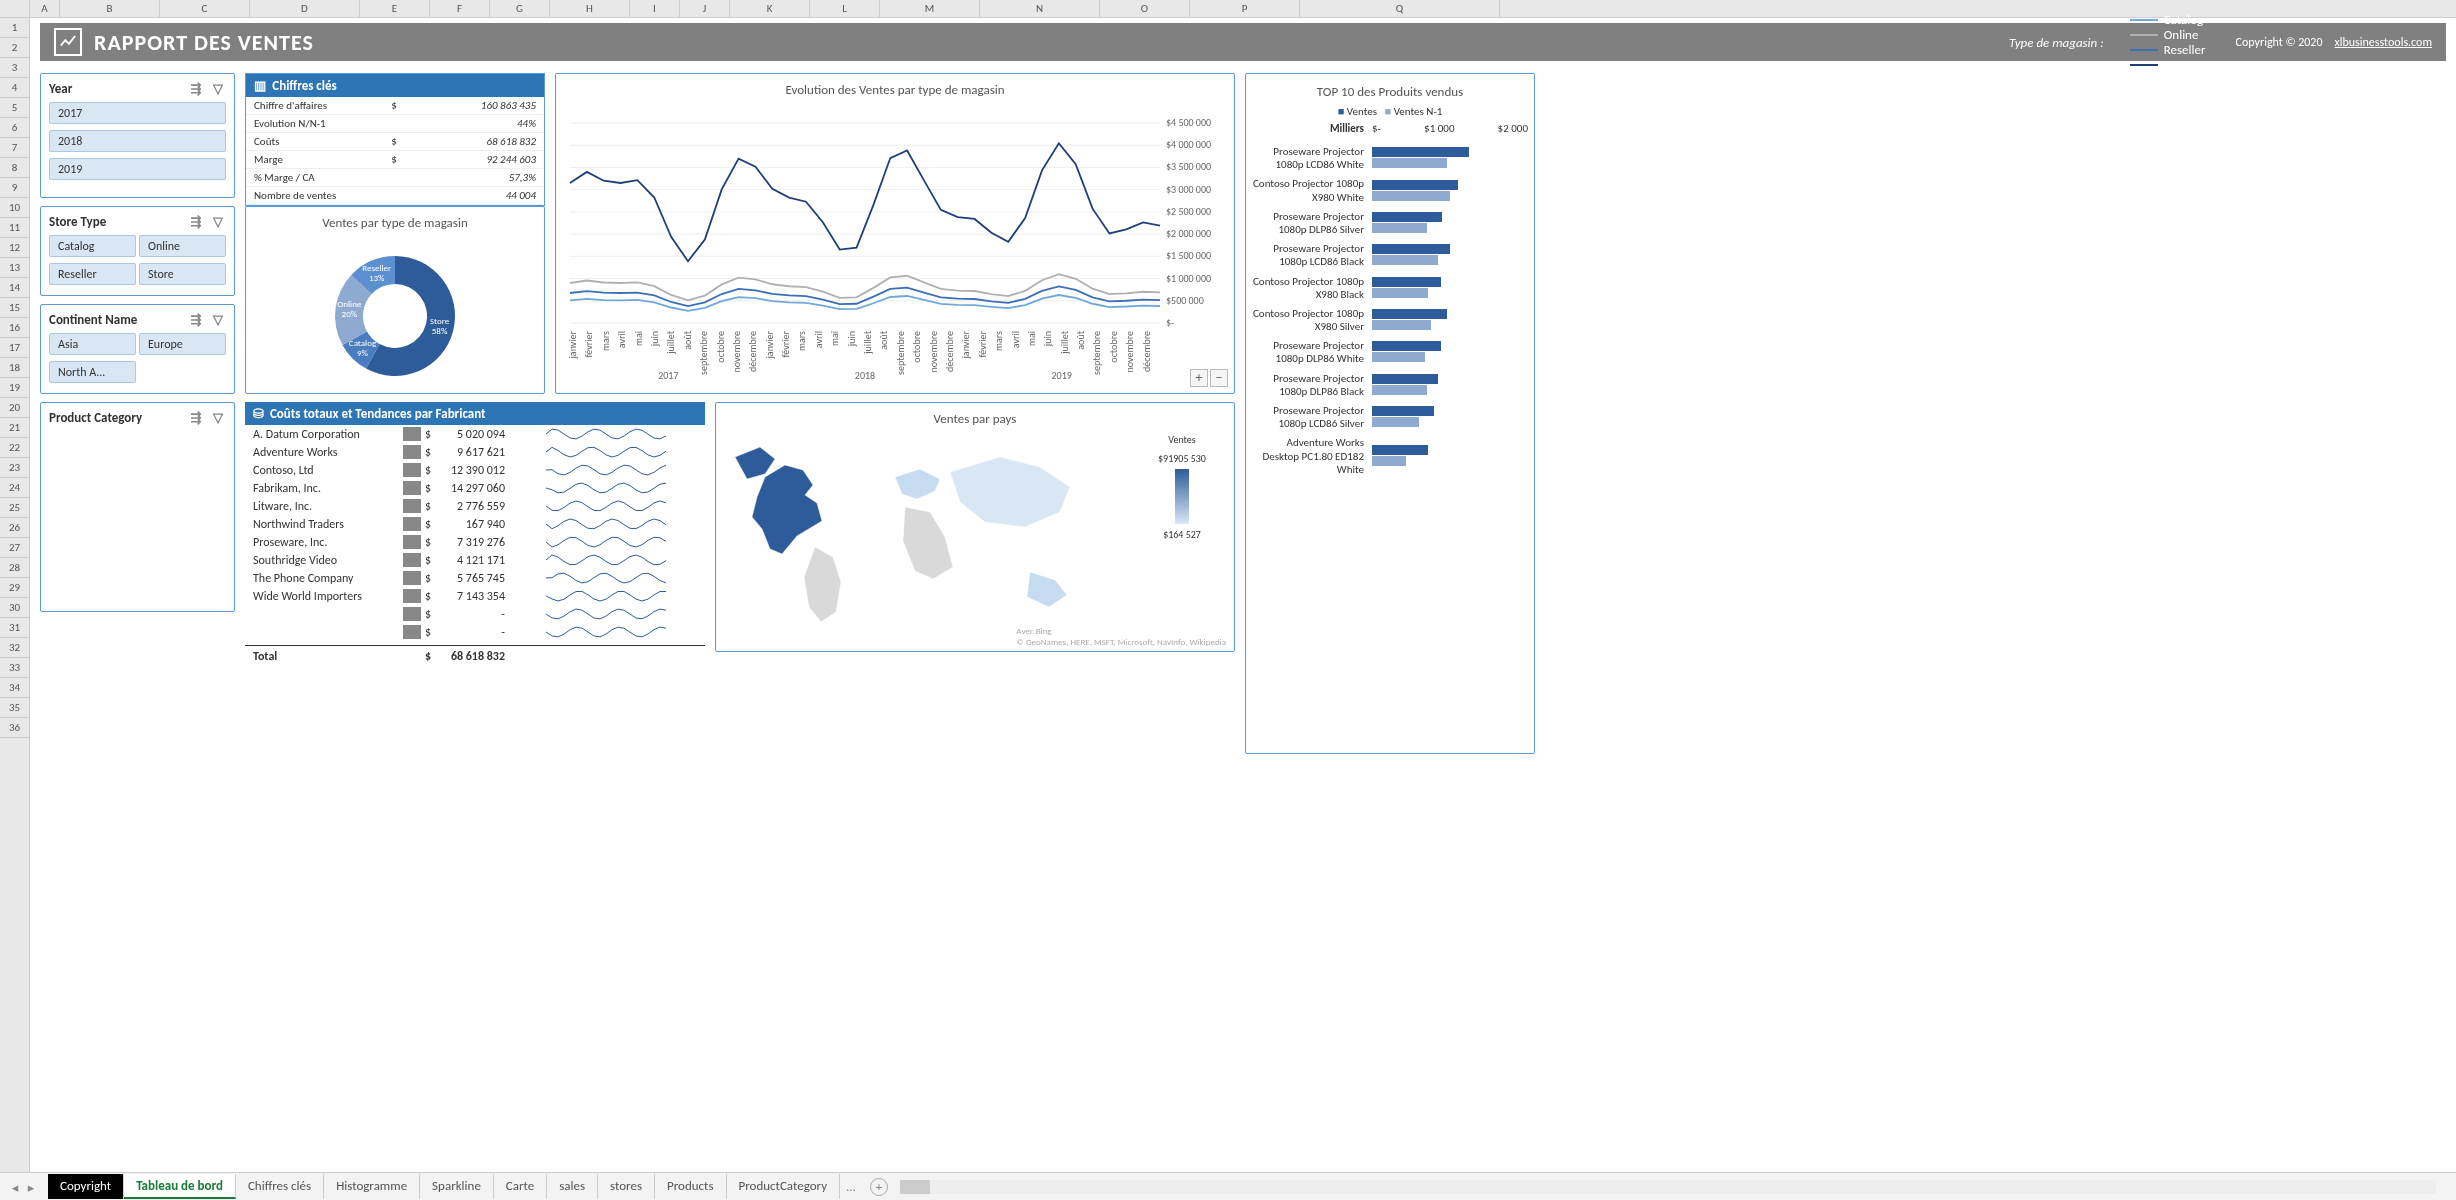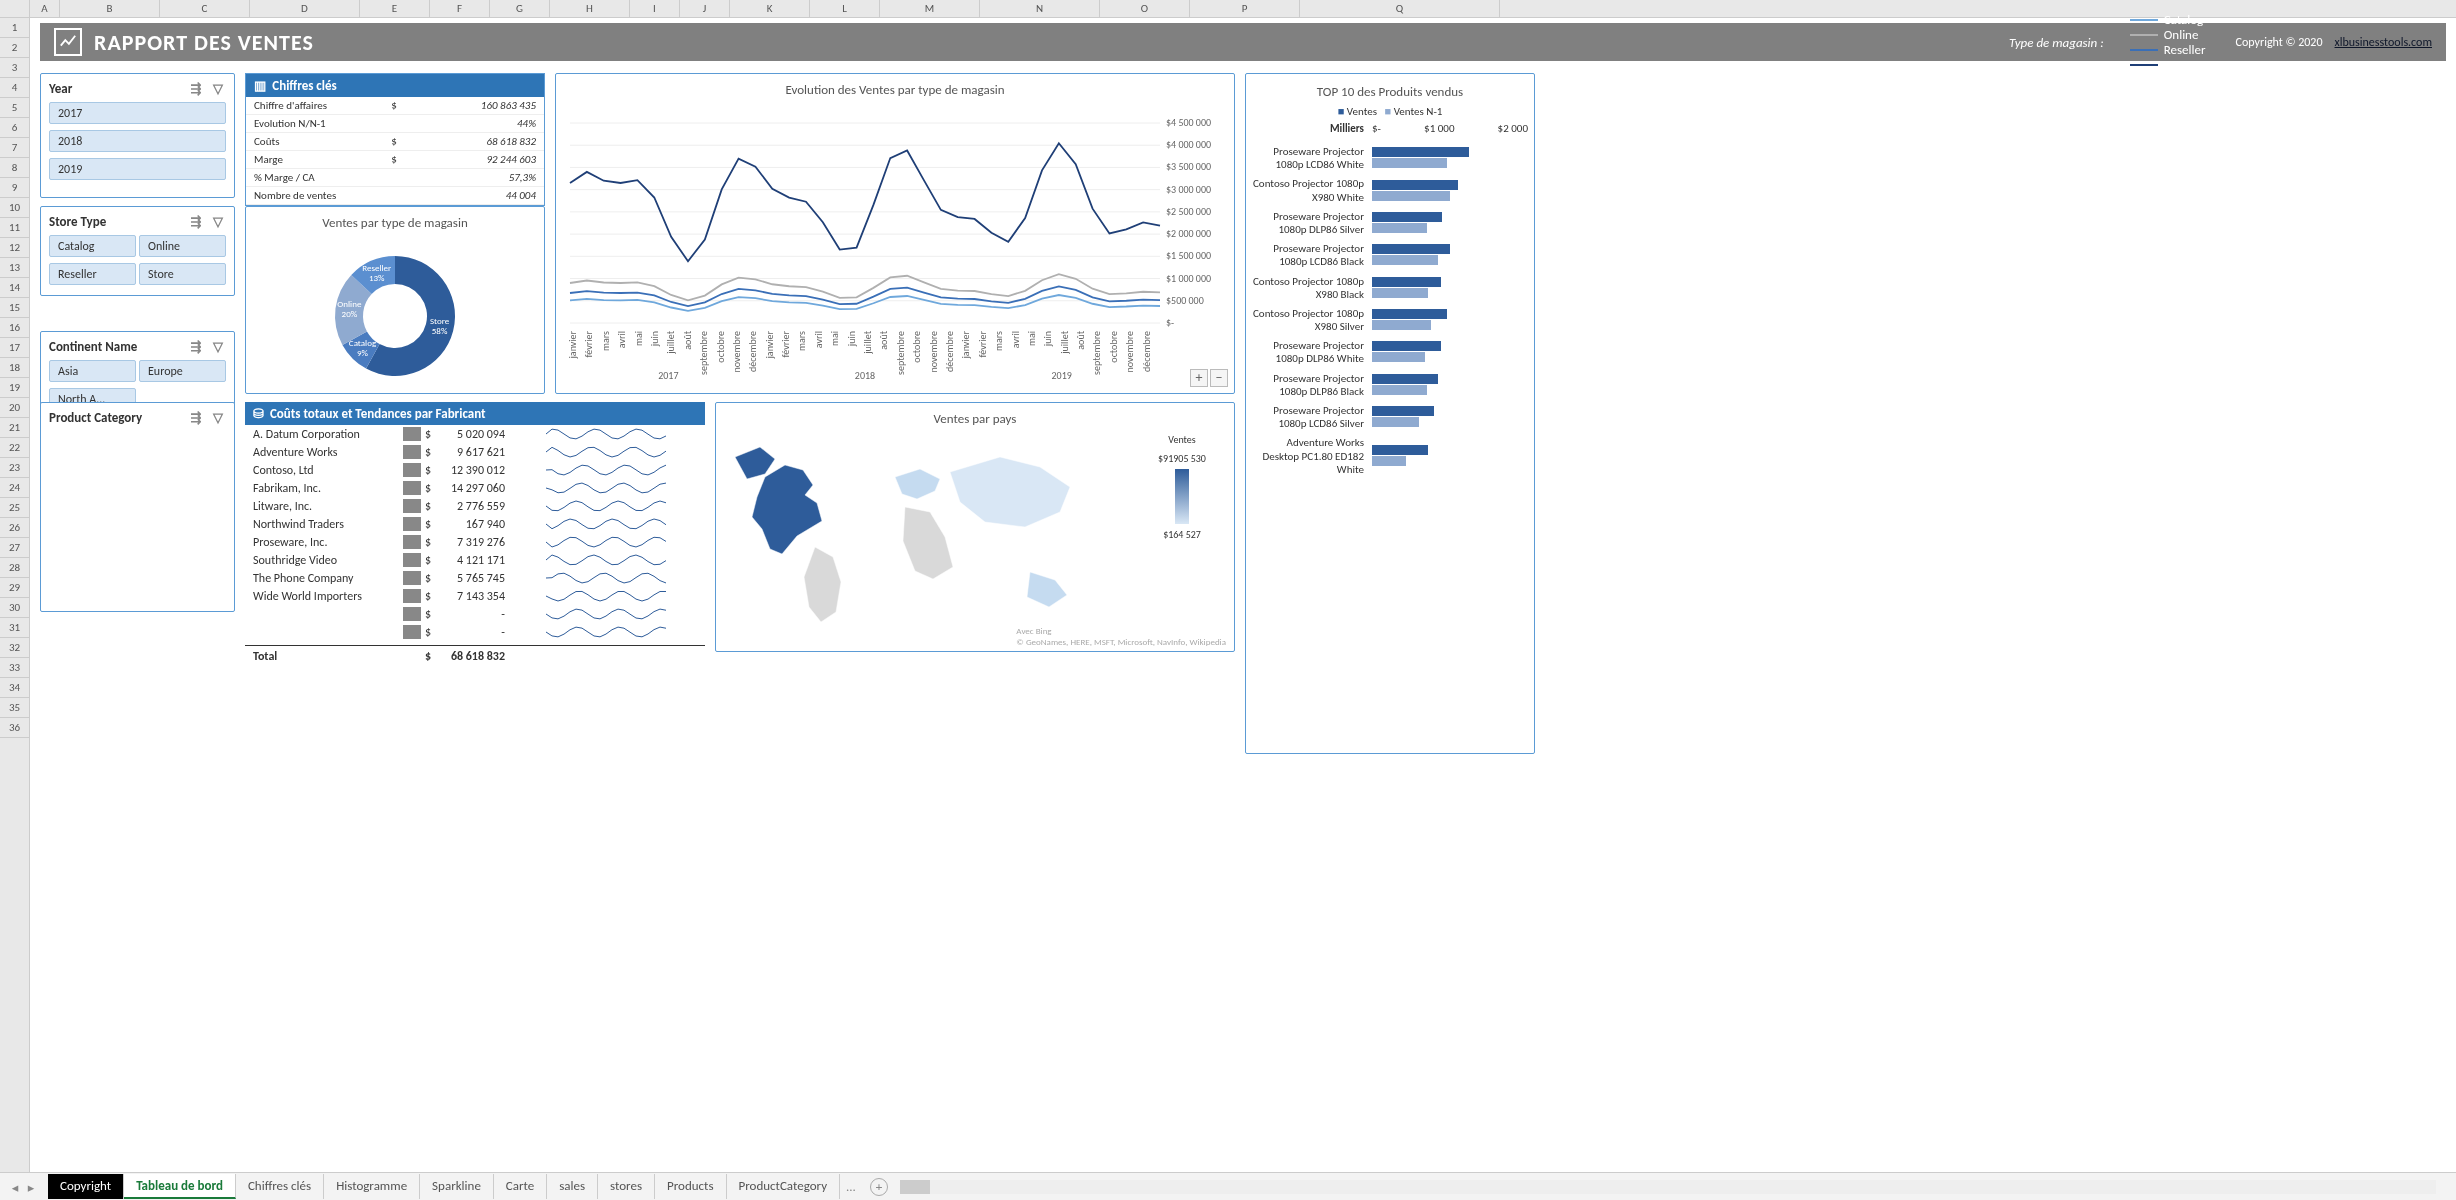--- a/index.html
+++ b/index.html
@@ -18,21 +18,21 @@
 
 .banner { position:absolute; top:5px; left:10px; right:10px; height:38px; background:#808080; color:#fff; display:flex; align-items:center; padding:0 14px; }
 .banner .logo { width:28px; height:28px; border:2px solid #fff; display:flex; align-items:center; justify-content:center; margin-right:12px; }
 .banner .logo svg { width:18px; height:18px; }
 .banner h1 { font-size:22px; font-weight:bold; letter-spacing:1px; }
 .banner .legend { margin-left:auto; display:flex; align-items:center; gap:18px; font-size:13px; }
 .banner .legend .lbl { font-style:italic; margin-right:8px; }
 .banner .leg-item { display:flex; align-items:center; gap:6px; }
 .banner .leg-item .line { width:28px; height:2px; }
 .banner .copy { margin-left:30px; font-size:12px; }
-.banner a { color:#0f172a; margin-left:12px; }
+.banner a { color:#ffffff; margin-left:12px; }
 
 
 .card { position:absolute; background:#fff; border:1px solid #5b9bd5; border-radius:2px; padding:6px 8px; }
 .slicer-hdr { display:flex; align-items:center; font-weight:bold; font-size:13px; margin-bottom:6px; }
 .slicer-hdr .icons { margin-left:auto; display:flex; gap:6px; color:#888; }
 .slicer-hdr .icons span { width:16px; height:16px; display:inline-flex; align-items:center; justify-content:center; }
 .slicer-btn { background:#d9e7f5; border:1px solid #a8c8e4; border-radius:2px; padding:3px 8px; font-size:12px; cursor:pointer; margin-bottom:3px; }
 .slicer-grid2 { display:grid; grid-template-columns:1fr 1fr; gap:3px; }
 .slicer-col { display:flex; flex-direction:column; gap:3px; }
 
@@ -199,21 +199,21 @@
         </span>
     </div>
     <div class="slicer-grid2" id="sl-store">
         <div class="slicer-btn">Catalog</div>
         <div class="slicer-btn">Online</div>
         <div class="slicer-btn">Reseller</div>
         <div class="slicer-btn">Store</div>
       </div>
   </div>
 
-  <div class="card" style="top:286px; left:10px; width:195px; height:90px;margin-top:27px;">
+  <div class="card" style="top:286px; left:10px; width:195px; height:90px;">
     <div class="slicer-hdr">
         <span>Continent Name</span>
       <span class="icons">
           <span>⇶</span>
           <span>▽</span>
         </span>
     </div>
     <div class="slicer-grid2" id="sl-cont">
         <div class="slicer-btn">Asia</div>
         <div class="slicer-btn">Europe</div>

